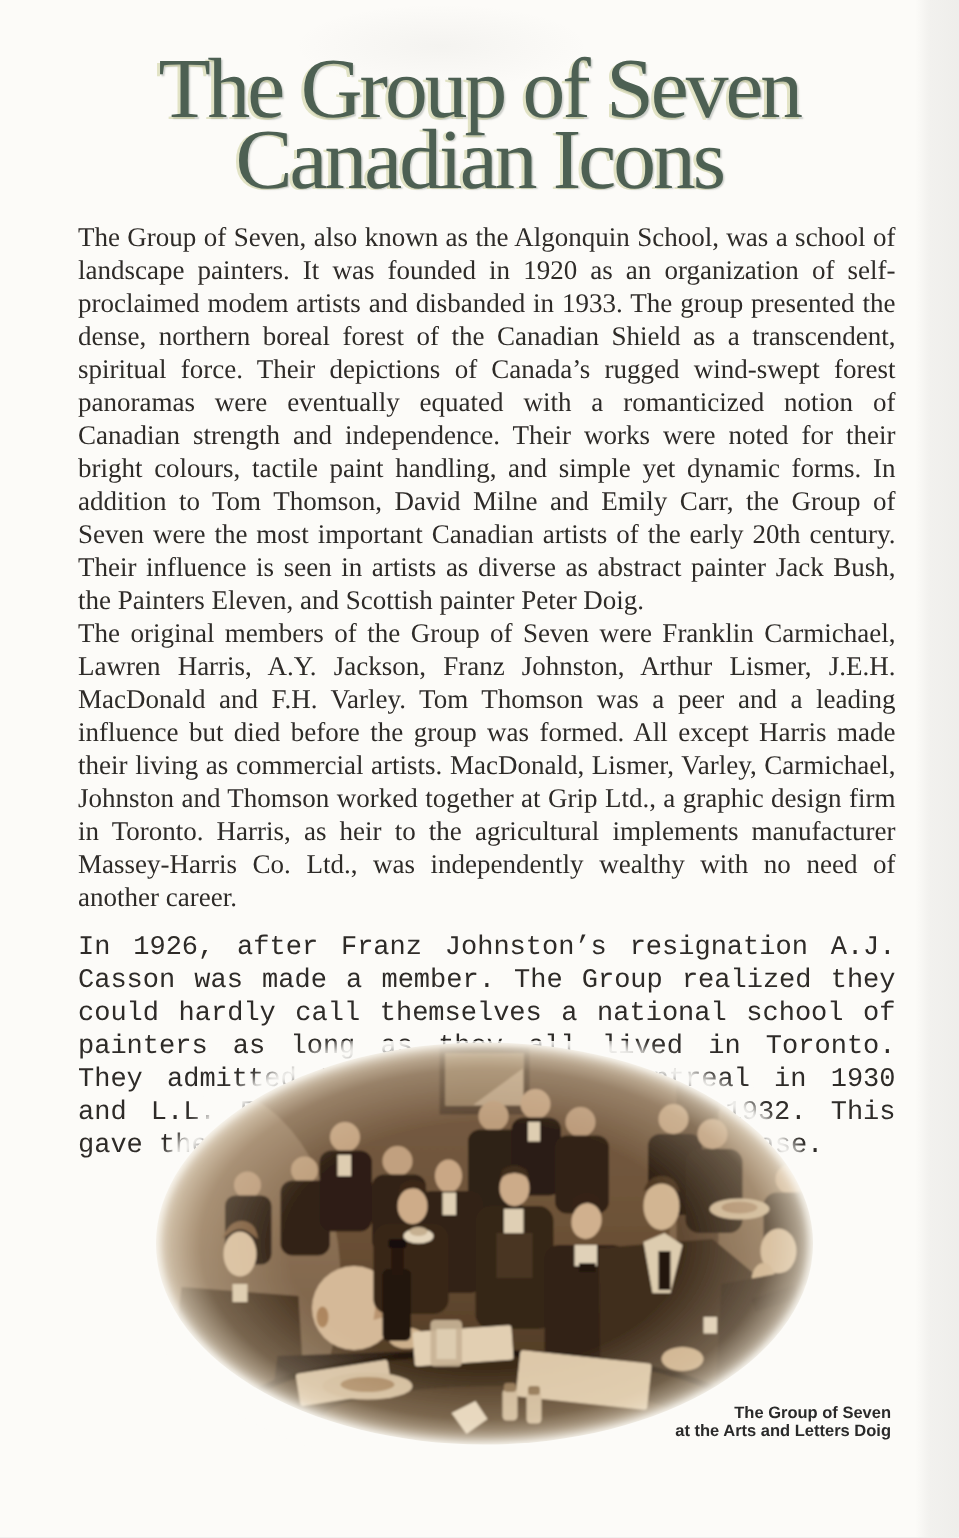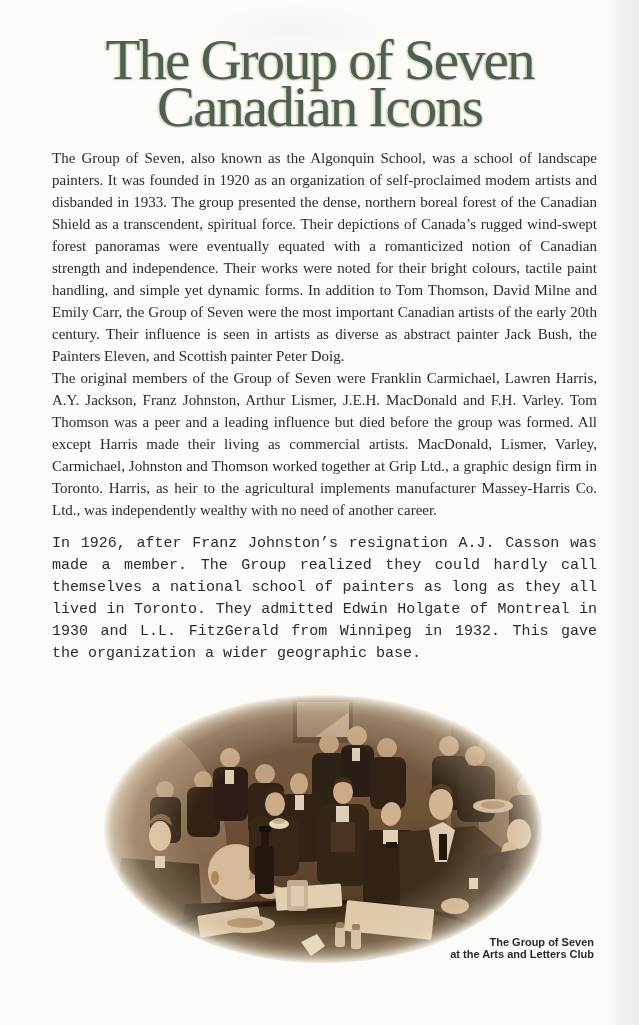--- a/index.html
+++ b/index.html
@@ -24,21 +24,21 @@
     font-size: 57px;
     line-height: 47px;
     letter-spacing: -2px;
     text-shadow: -2px 1px 0 rgba(178,182,104,0.35), 1px 1px 1px rgba(60,70,62,0.25);
   }
   .title-line { display: block; }
   .article {
     margin: 17px 42px 0 52px;
     width: 545px;
     color: #2e2b28;
-    font-size: 15px;
+    font-size: 18px;
     line-height: 22px;
     text-align: justify;
     text-justify: inter-word;
   }
   .article p { margin: 0; }
   .article p.spaced-para { margin-top: 12px; font-family: Liberation Mono, monospace; }
   .photo-figure {
     position: absolute;
     left: 103px;
     top: 694px;
@@ -206,16 +206,16 @@
         <rect width="440" height="271" fill="#8a5f32" opacity="0.08"></rect>
         <rect width="440" height="271" fill="url(#rimlight)"></rect>
       </g>
 
       <ellipse cx="220" cy="135" rx="224" ry="139" fill="none" stroke="#fcfbf8" stroke-width="13" filter="url(#soft)"></ellipse>
     </svg>
   </figure>
 
   <figcaption class="photo-caption">
     <div>The Group of Seven</div>
-    <div>at the Arts and Letters Club</div>
+    <div>at the Arts and Letters Doig</div>
   </figcaption>
 
 </div>
 
 </body></html>

